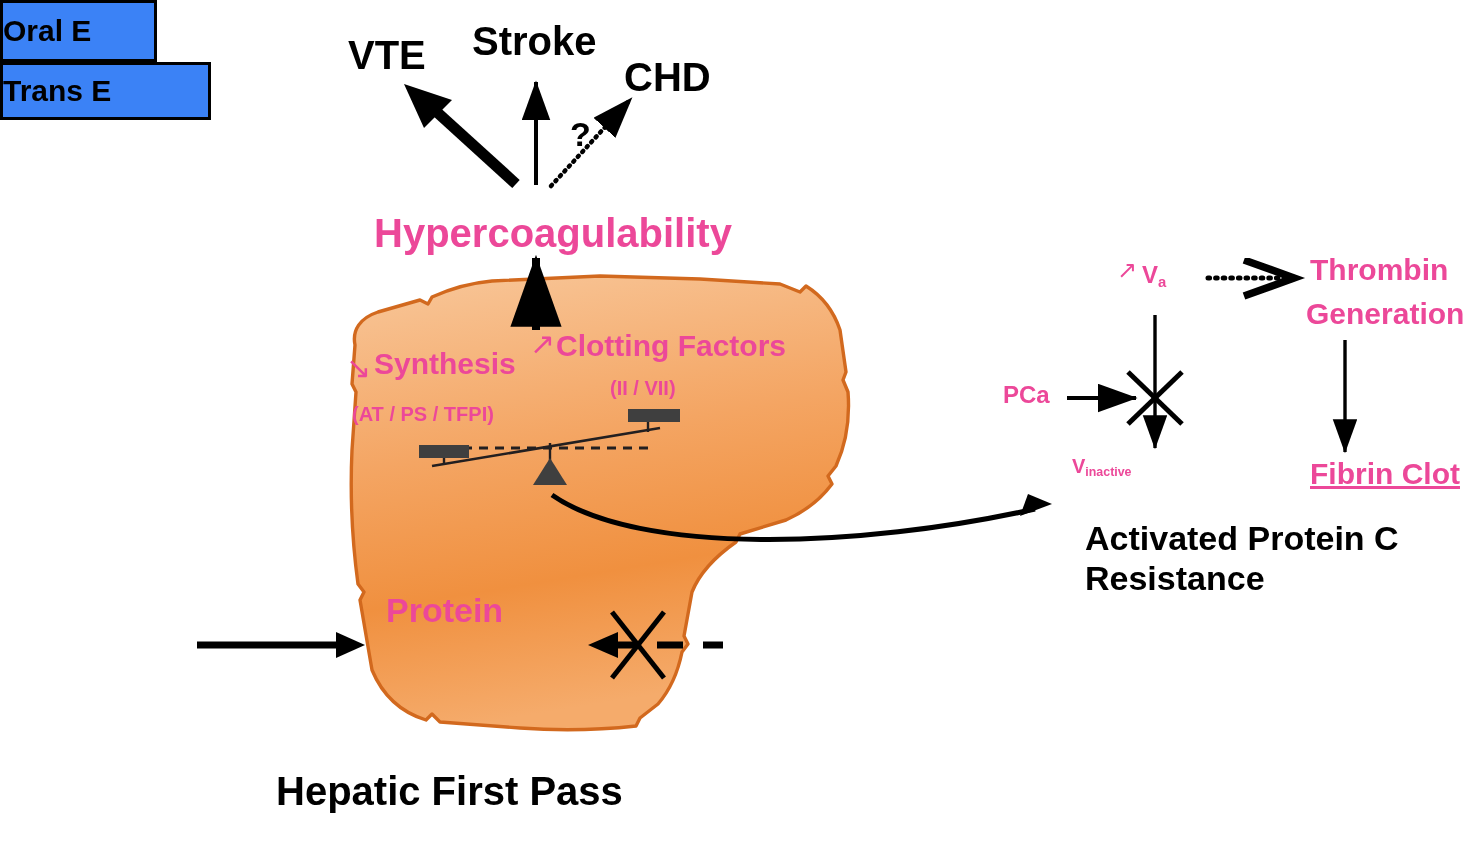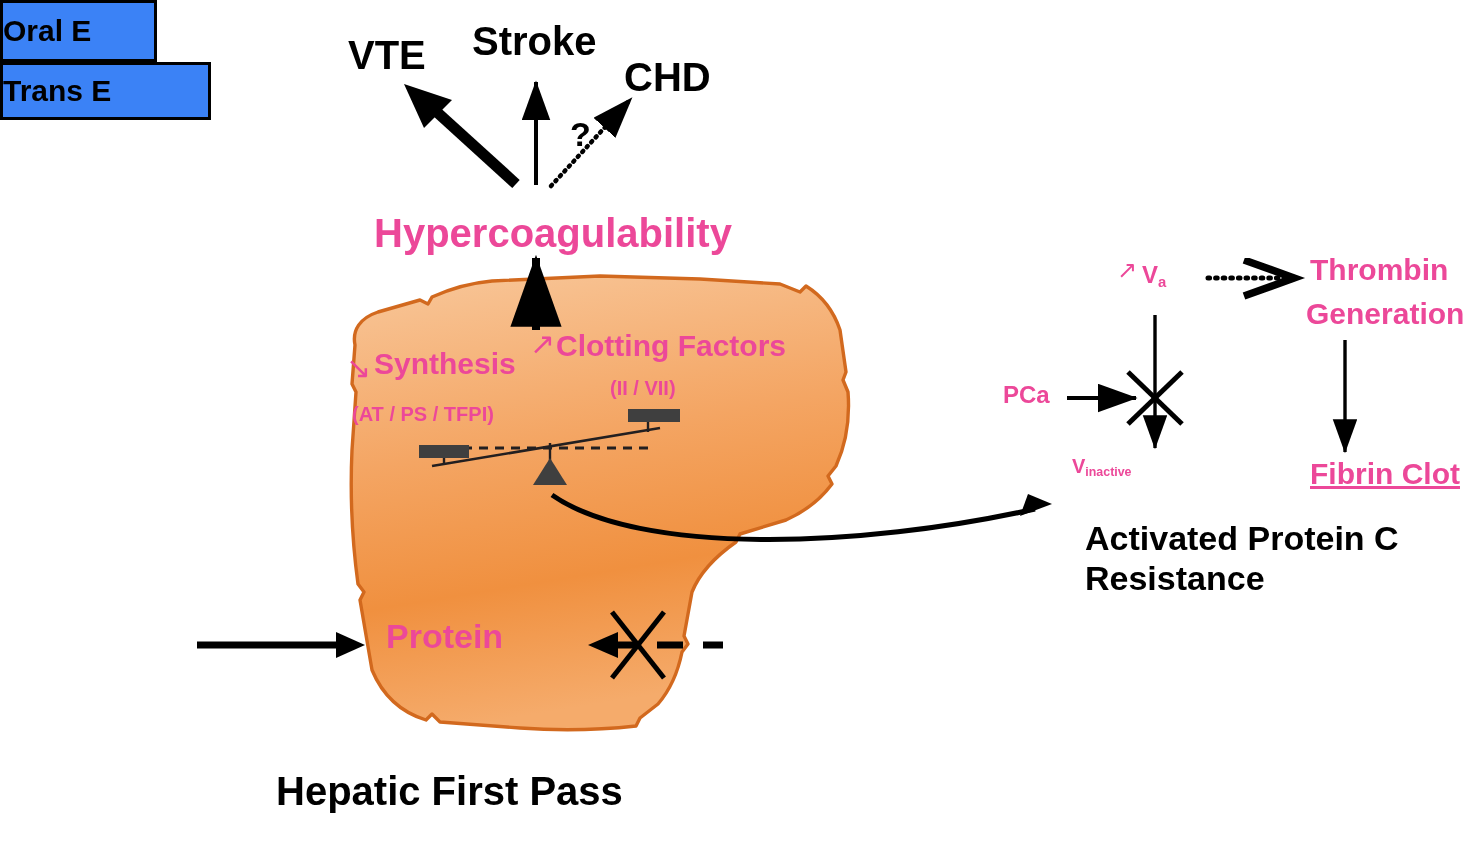--- a/index.html
+++ b/index.html
@@ -156,21 +156,21 @@
   <div class="lbl bold dark t40" style="left:374px;top:212px;">Hypercoagulability</div>
 
   <div class="lbl bold dark t30 arrowglyph" style="left:530px;top:328px;">↗</div>
   <div class="lbl bold dark t30" style="left:556px;top:330px;">Clotting Factors</div>
   <div class="lbl bold dark t22" style="left:610px;top:378px;">(II / VII)</div>
 
   <div class="lbl bold dark t26 arrowglyph" style="left:346px;top:352px;">↘</div>
   <div class="lbl bold dark t30" style="left:374px;top:348px;">Synthesis</div>
   <div class="lbl bold dark t22" style="left:352px;top:404px;">(AT / PS / TFPI)</div>
 
-  <div class="lbl bold dark t34" style="left:386px;top:592px;margin-top:26px;">Protein</div>
+  <div class="lbl bold dark t34" style="left:386px;top:592px;">Protein</div>
 
   <div class="boxed bold blk t30" style="left:27px;top:612px;width:157px;height:62px;">
     <span>Oral E</span>
   </div>
   <div class="boxed bold blk t30" style="left:738px;top:617px;width:211px;height:58px;">
     <span>Trans E</span>
   </div>
 
   <div class="lbl bold blk t40" style="left:276px;top:770px;">Hepatic First Pass</div>
 

